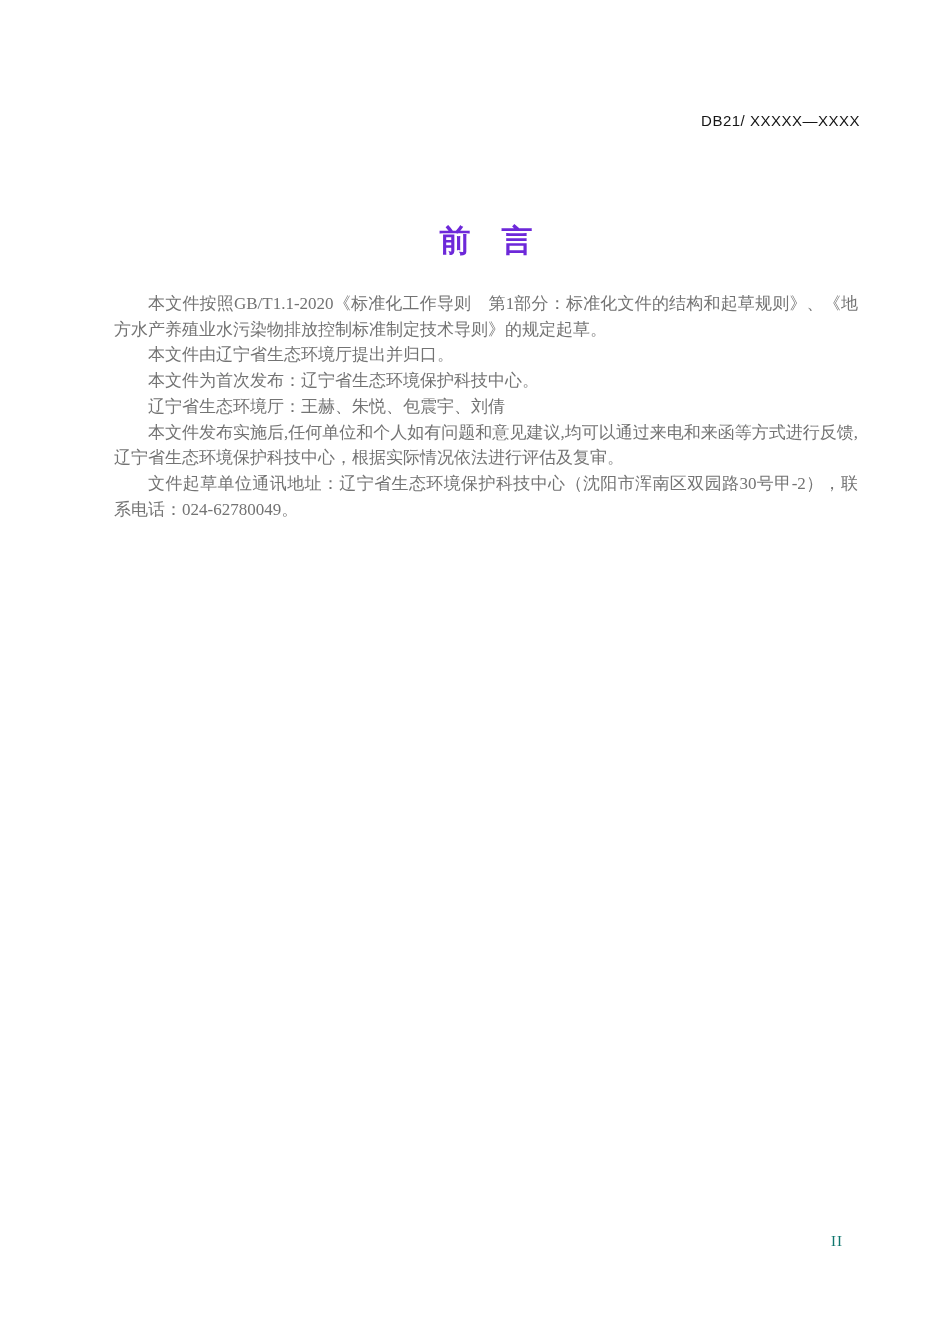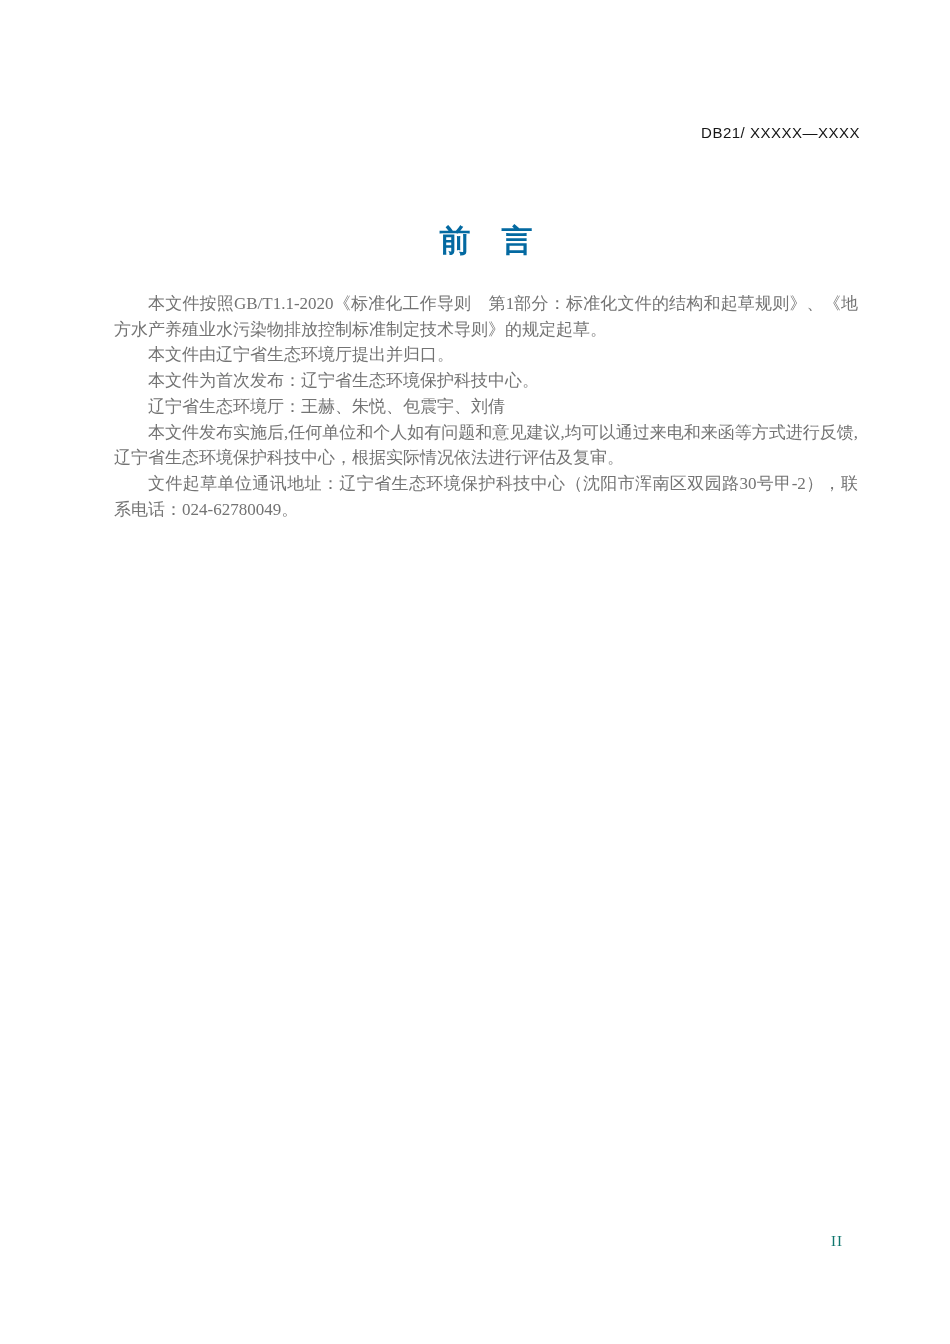--- a/index.html
+++ b/index.html
@@ -19,33 +19,32 @@
   .doc-code {
     position: absolute;
     top: 112px;
     right: 90px;
     font-family: "Liberation Sans", "DejaVu Sans", sans-serif;
     font-size: 15px;
     font-weight: 500;
     letter-spacing: 0.5px;
     color: #161616;
     white-space: nowrap;
-    margin-top: 12px;
   }
   .doc-title {
     position: absolute;
     top: 201px;
     left: 114px;
     width: 744px;
     text-align: center;
     font-family: "Liberation Sans", "DejaVu Sans", sans-serif;
     font-weight: bold;
     font-size: 31px;
     line-height: 38px;
-    color: #0369a1;
+    color: #6d28d9;
     white-space: pre;
   }
   .foreword-body {
     position: absolute;
     top: 291px;
     left: 114px;
     width: 744px;
   }
   .foreword-body p {
     margin: 0;

